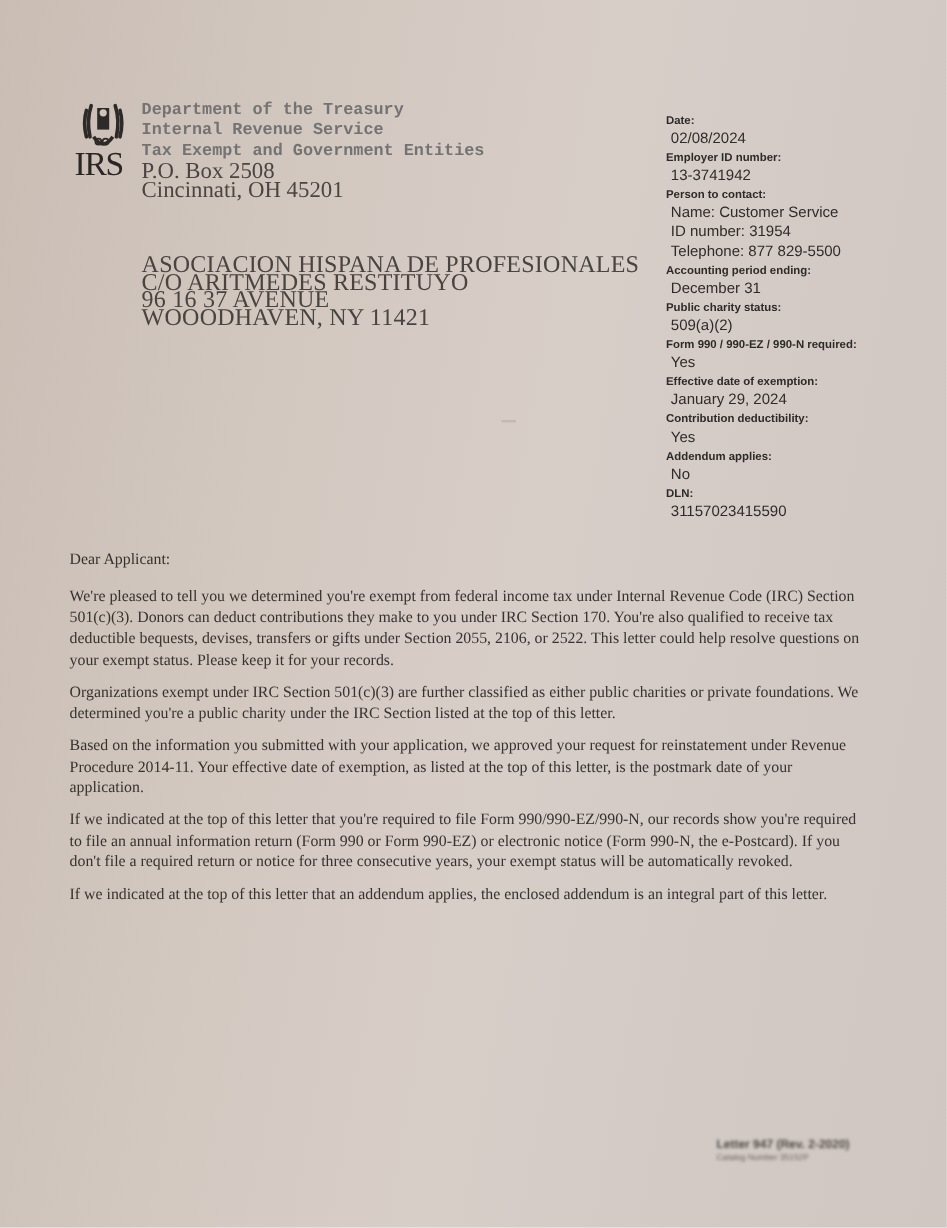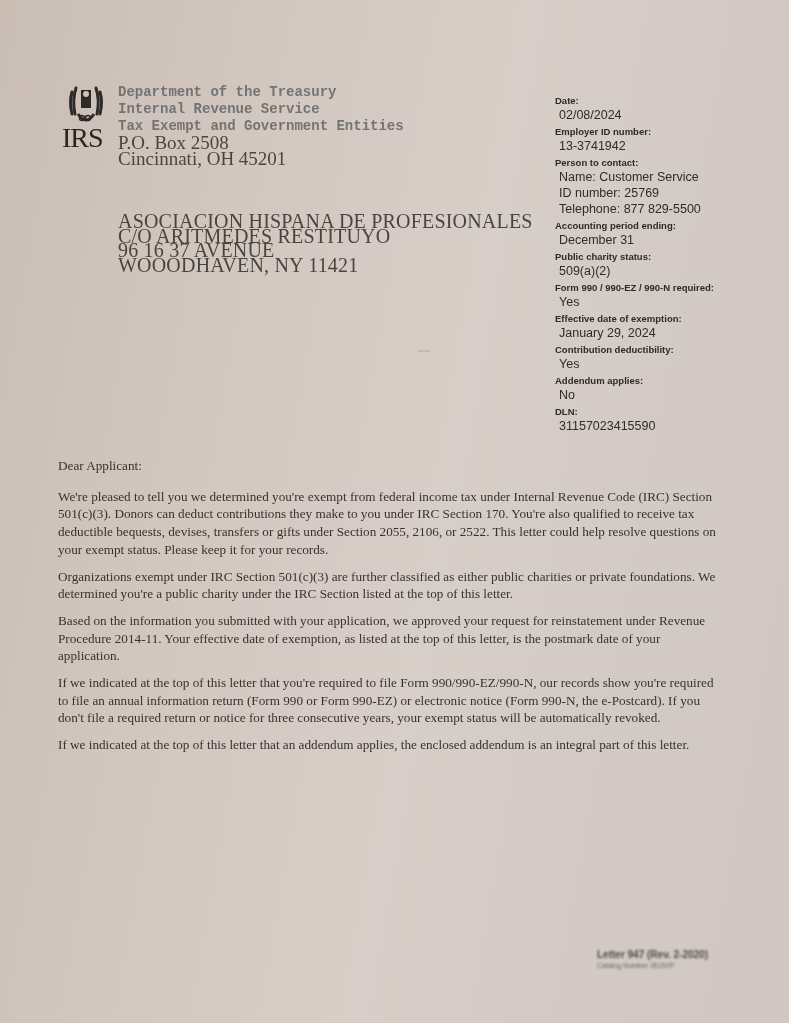--- a/index.html
+++ b/index.html
@@ -84,21 +84,21 @@
 
   <div class="smudge"></div>
 
   <div class="info">
     <div class="lbl">Date:</div>
     <div class="val">02/08/2024</div>
     <div class="lbl">Employer ID number:</div>
     <div class="val">13-3741942</div>
     <div class="lbl">Person to contact:</div>
     <div class="val">Name: Customer Service</div>
-    <div class="val">ID number: 25769</div>
+    <div class="val">ID number: 31954</div>
     <div class="val">Telephone: 877 829-5500</div>
     <div class="lbl">Accounting period ending:</div>
     <div class="val">December 31</div>
     <div class="lbl">Public charity status:</div>
     <div class="val">509(a)(2)</div>
     <div class="lbl">Form 990 / 990-EZ / 990-N required:</div>
     <div class="val">Yes</div>
     <div class="lbl">Effective date of exemption:</div>
     <div class="val">January 29, 2024</div>
     <div class="lbl">Contribution deductibility:</div>

